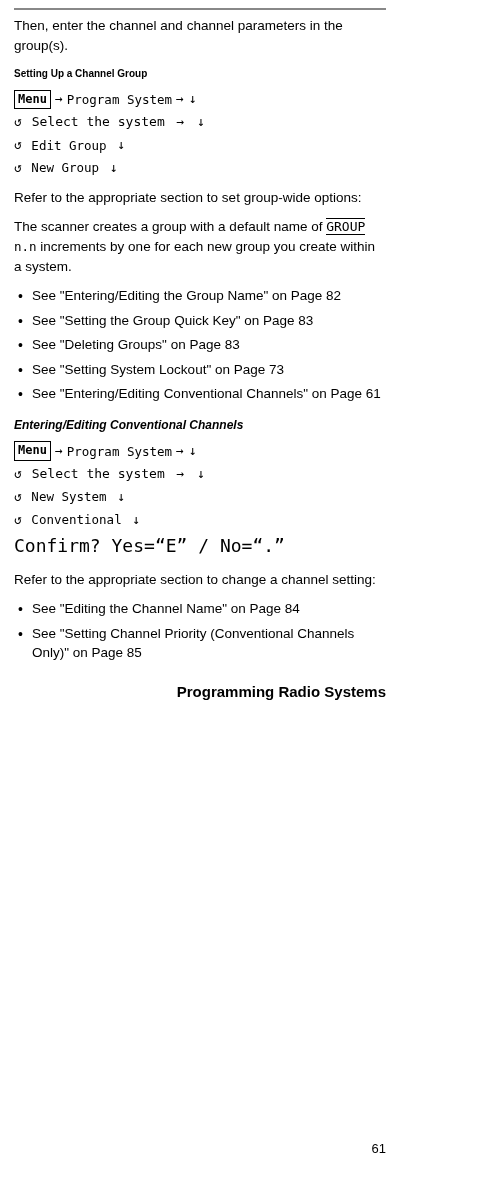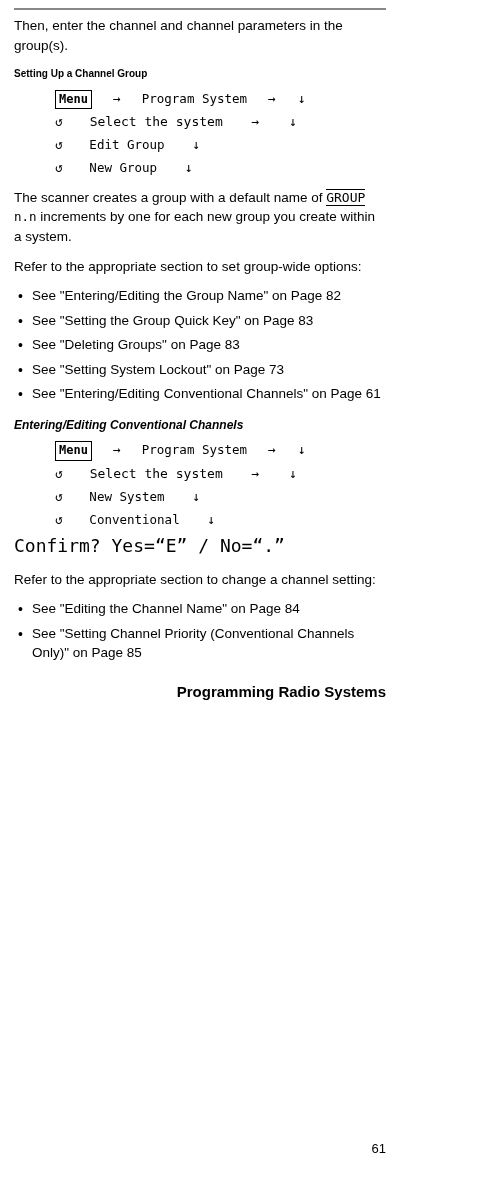--- a/index.html
+++ b/index.html
@@ -30,24 +30,23 @@
     .section-title {
       font-size: 10px;
       font-weight: bold;
       margin-bottom: 8px;
     }
     .nav-line {
       font-family: monospace;
       font-size: 13px;
       margin-bottom: 2px;
       display: flex;
-      align-items: flex-start;
+      align-items: flex-end;
       flex-wrap: wrap;
-      gap: 19px;
-      margin-left: 41px;
+      gap: 2px;
     }
     .menu-box {
       display: inline-block;
       border: 1px solid #000;
       padding: 0px 3px;
       font-family: monospace;
       font-size: 12px;
       font-weight: bold;
       background: #fff;
       vertical-align: middle;
@@ -158,27 +157,27 @@
       <span class="mono">&nbsp;Edit Group</span>
       <span class="arrow-down">&nbsp;↓</span>
     </div>
 
     <div class="nav-line nav-block">
       <span class="rotate-icon">↺</span>
       <span class="mono">&nbsp;New Group</span>
       <span class="arrow-down">&nbsp;↓</span>
     </div>
 
+    <p class="body-text">Refer to the appropriate section to set group-wide options:</p>
+
     <p class="body-text">
       The scanner creates a group with a default name of
       <span class="group-text">GROUP</span>
       <span class="mono"> n.n</span> increments by one for each new group you create within a system.
     </p>
-
-    <p class="body-text">Refer to the appropriate section to set group-wide options:</p>
 
     <ul class="bullet-list">
       <li>See "Entering/Editing the Group Name" on Page 82</li>
       <li>See "Setting the Group Quick Key" on Page 83</li>
       <li>See "Deleting Groups" on Page 83</li>
       <li>See "Setting System Lockout" on Page 73</li>
       <li>See "Entering/Editing Conventional Channels" on Page 61</li>
     </ul>
   </div>
 

